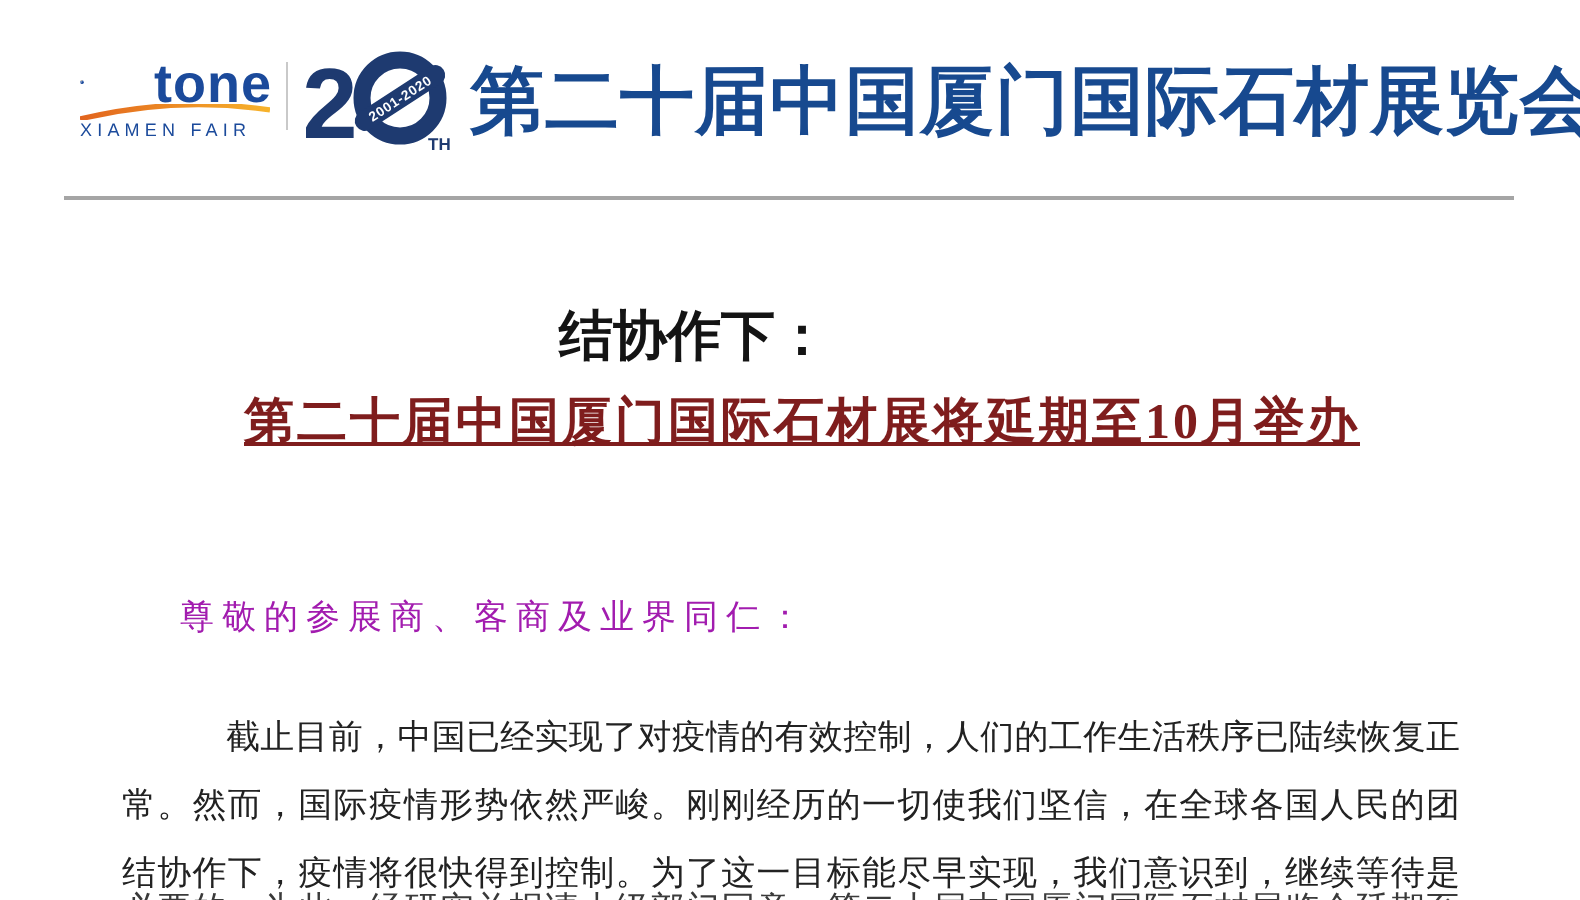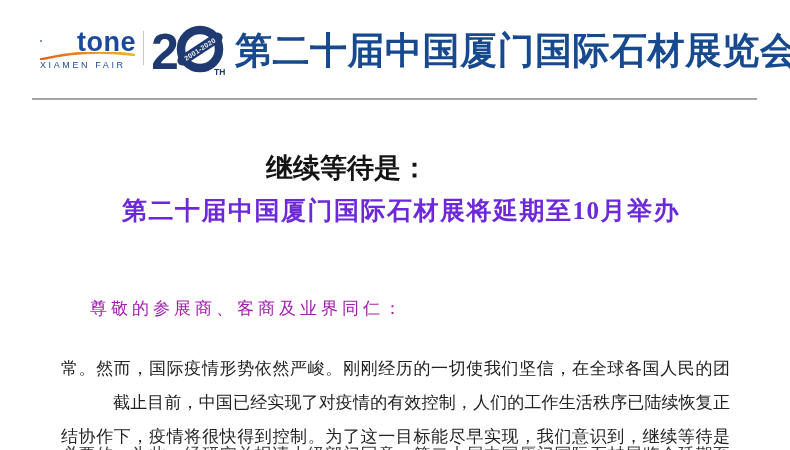--- a/index.html
+++ b/index.html
@@ -35,21 +35,21 @@
 
   
   .notice-heading{
     position:absolute;top:150px;left:0;width:790px;text-align:center;
     font-family:"Liberation Serif",serif;font-weight:bold;font-size:27px;color:#141414;
   }
   .notice-heading .off{position:relative;left:-48px;}
   .notice-subheading{
     position:absolute;top:194px;left:0;width:790px;text-align:center;
     font-family:"Liberation Serif",serif;font-weight:bold;font-size:25px;
-    letter-spacing:1.5px;color:#6d28d9;
+    letter-spacing:1.5px;color:#7f1d1d;text-decoration:underline;
   }
   .notice-subheading .off{position:relative;left:6px;}
   .salutation{
     position:absolute;top:297px;left:90px;margin:0;
     font-family:"Liberation Serif",serif;font-size:17px;letter-spacing:4px;color:#a21caf;
     white-space:nowrap;
   }
   .body-para{
     position:absolute;top:352px;left:61px;width:669px;
     font-family:"Liberation Serif",serif;font-size:17px;color:#222;
@@ -104,30 +104,30 @@
       </svg>
     </div>
 
     <h1 class="fair-title">第二十届中国厦门国际石材展览会</h1>
   </header>
 
   <div class="rule"></div>
 
   <main>
     <div class="notice-heading">
-      <span class="off">继续等待是：</span>
+      <span class="off">结协作下：</span>
     </div>
     <div class="notice-subheading">
       <span class="off">第二十届中国厦门国际石材展将延期至10月举办</span>
     </div>
 
     <p class="salutation">尊敬的参展商、客商及业界同仁：</p>
 
     <div class="body-para">
+      <div class="pline first">截止目前，中国已经实现了对疫情的有效控制，人们的工作生活秩序已陆续恢复正</div>
       <div class="pline">常。然而，国际疫情形势依然严峻。刚刚经历的一切使我们坚信，在全球各国人民的团</div>
-      <div class="pline first">截止目前，中国已经实现了对疫情的有效控制，人们的工作生活秩序已陆续恢复正</div>
       <div class="pline">结协作下，疫情将很快得到控制。为了这一目标能尽早实现，我们意识到，继续等待是</div>
     </div>
 
     <div class="clipped-line">必要的。为此，经研究并报请上级部门同意，第二十届中国厦门国际石材展览会延期至</div>
   </main>
 
 </div>
 
 </body></html>

